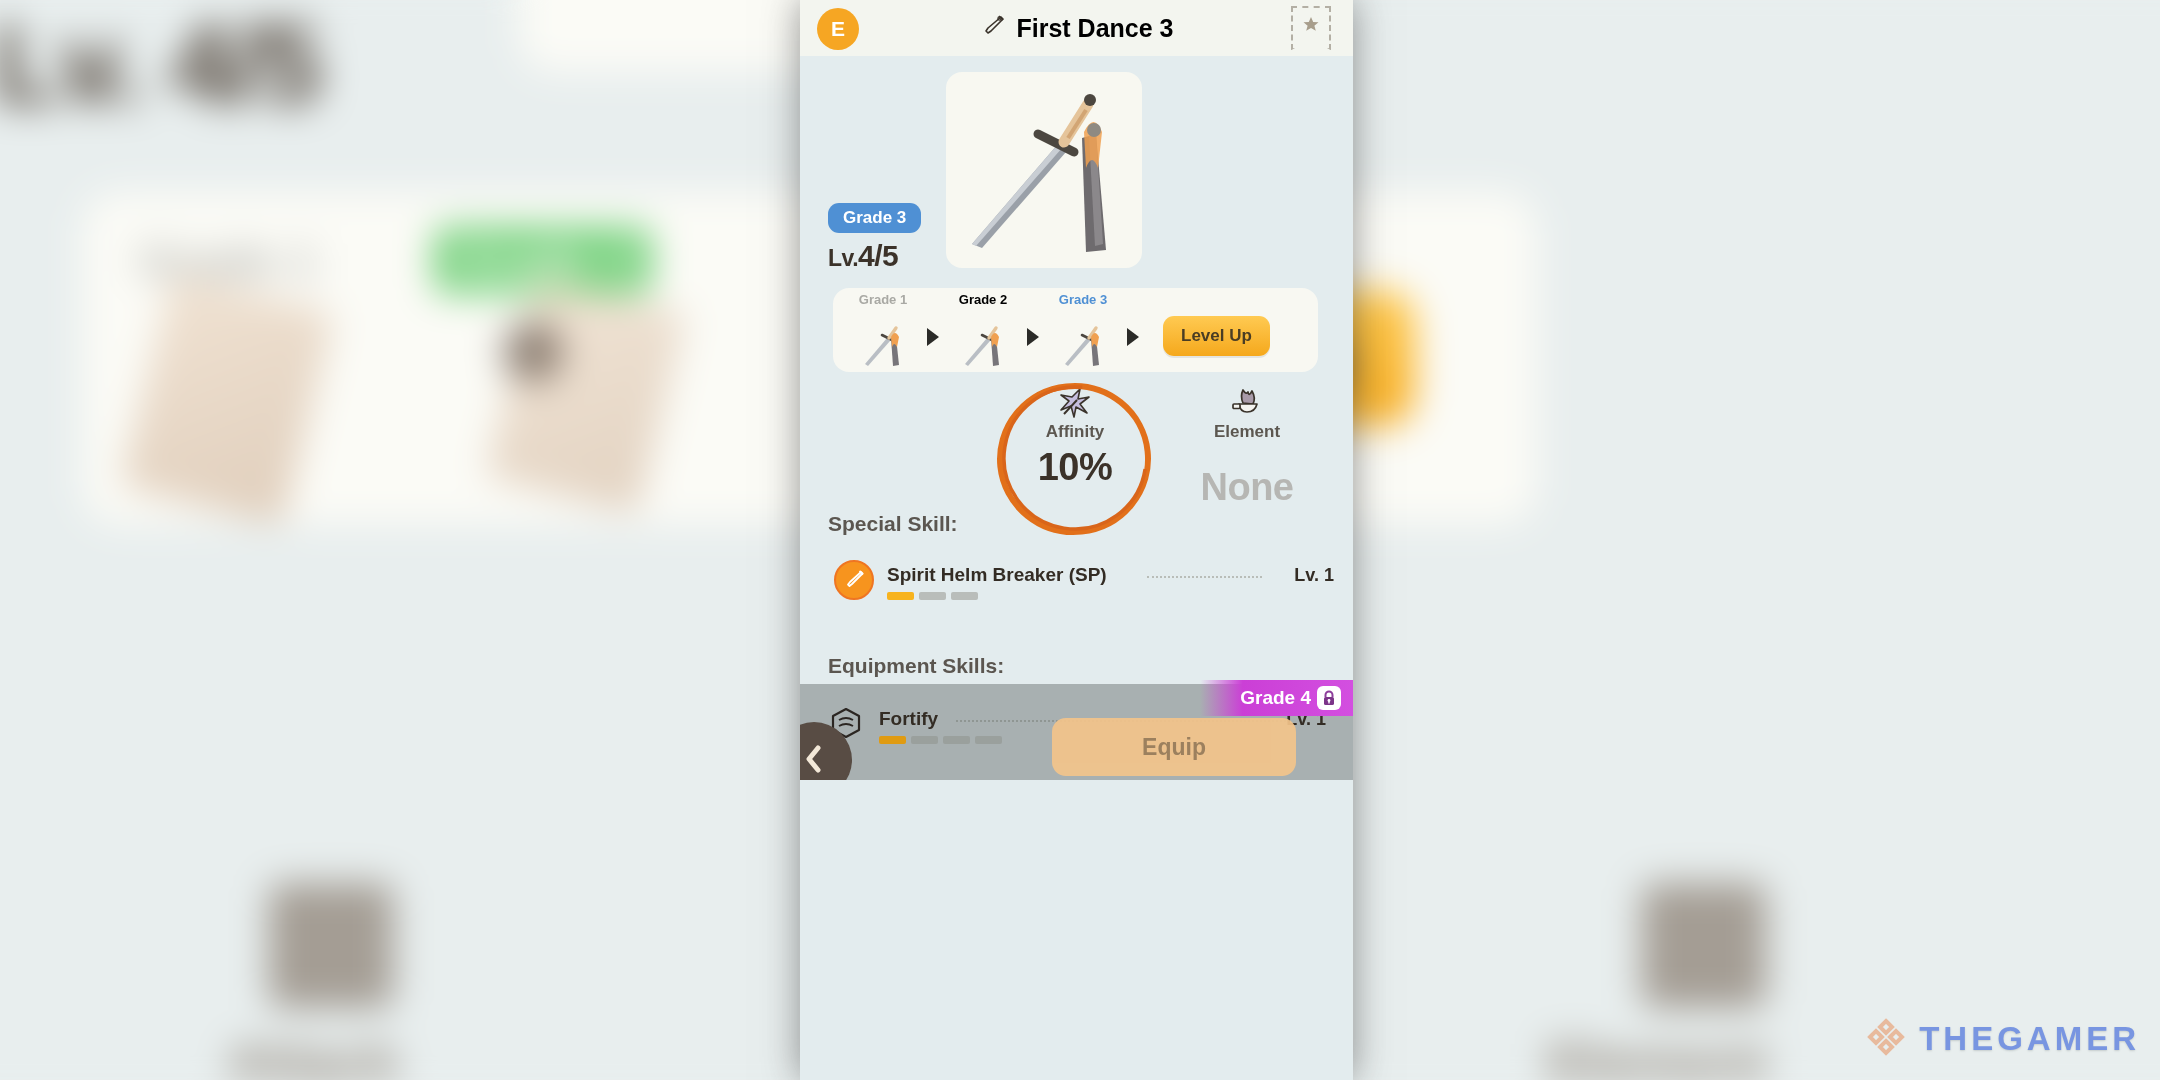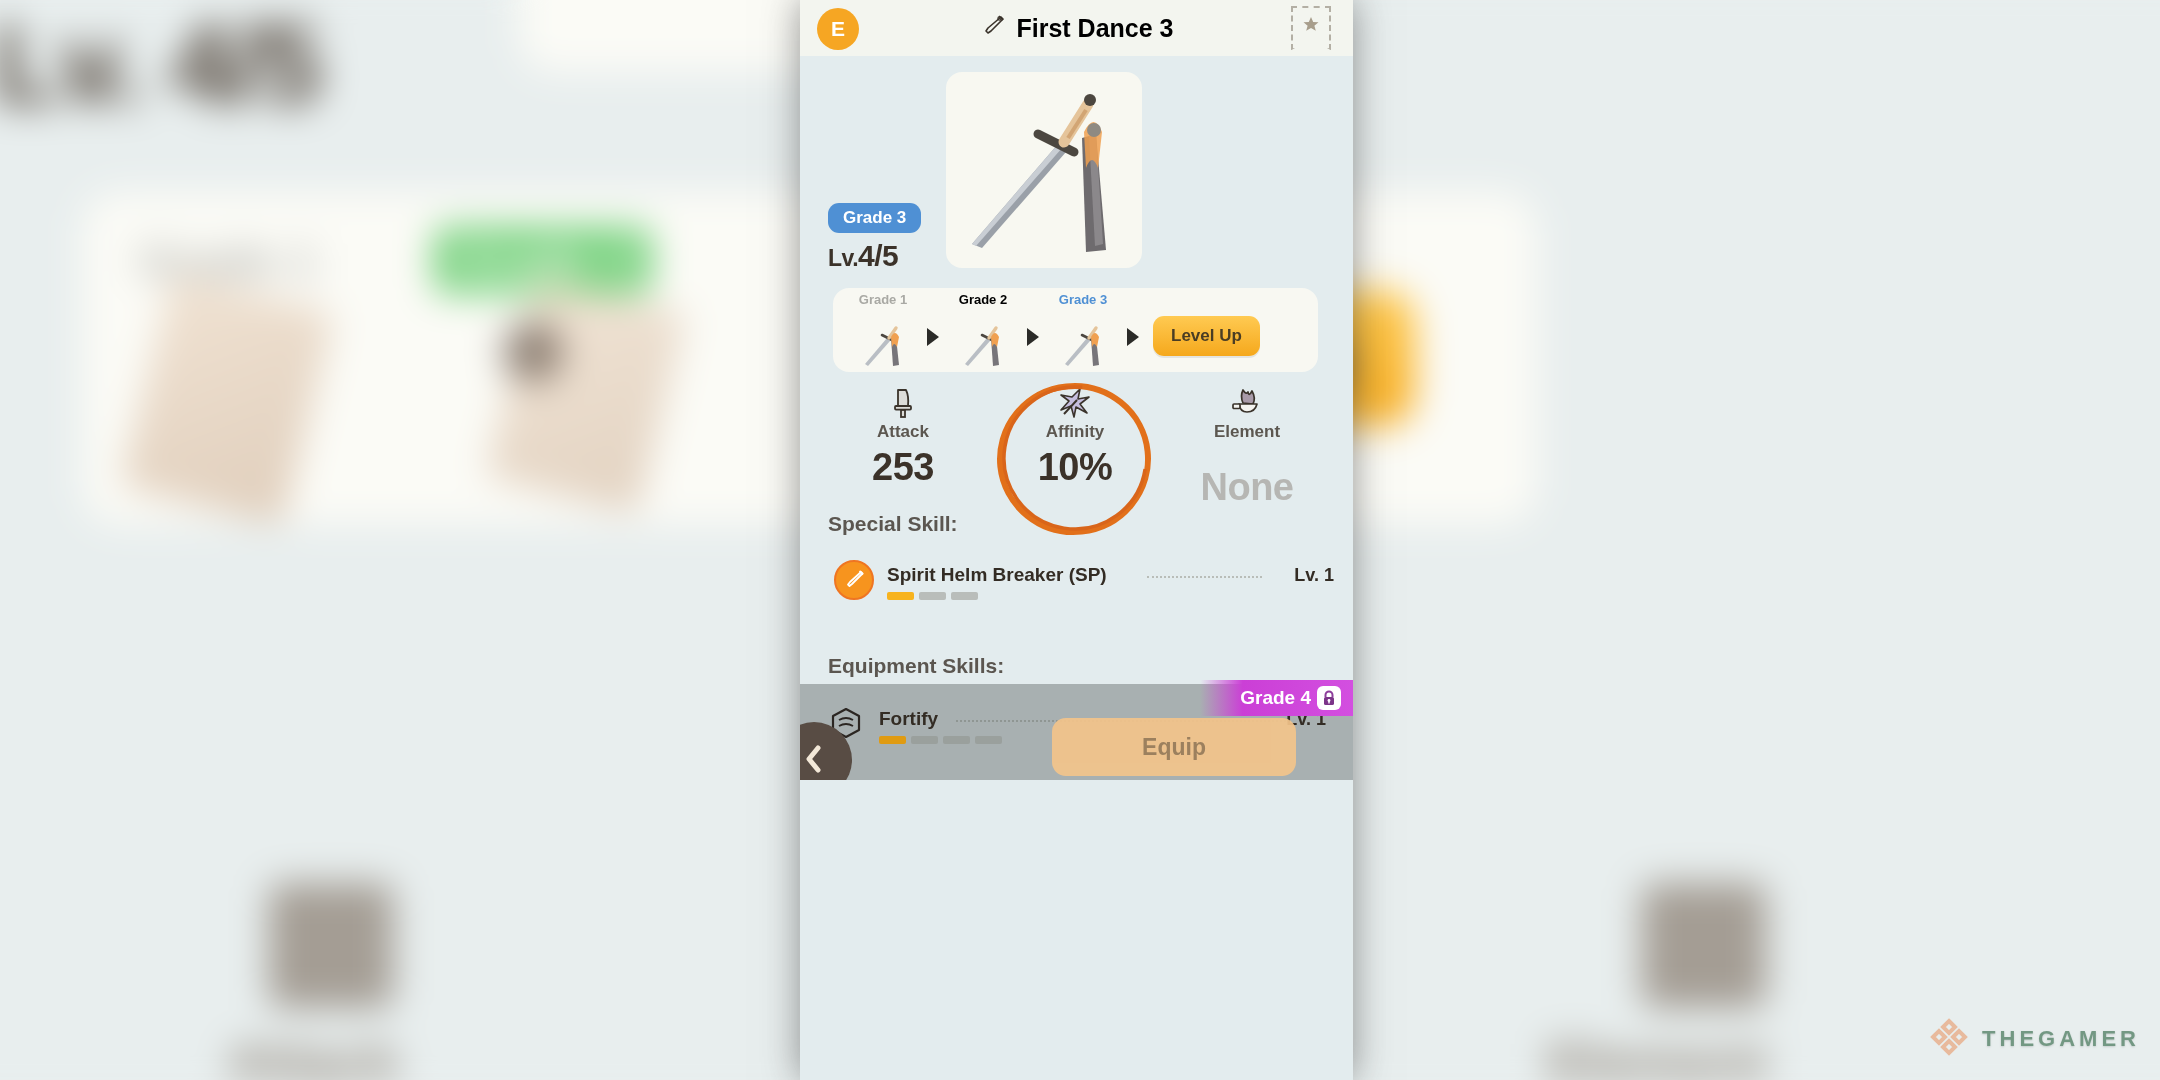--- a/index.html
+++ b/index.html
@@ -106,21 +106,21 @@
   }
   .gstep{width:72px;display:flex;flex-direction:column;align-items:center;gap:16px;}
   .gstep .glabel{font-size:13px;font-weight:bold;margin-bottom:1px;}
   .g1{color:#a9a9a4;} .g2{color:#000000;} .g3{color:#4f90d4;}
   .arrow{
     width:0;height:0;border-left:12px solid #2b2b28;
     border-top:9px solid transparent;border-bottom:9px solid transparent;
     margin:14px 4px 0 4px;
   }
   .levelup-btn{
-    margin-left:6px;margin-top:12px;
+    margin-left:16px;margin-top:12px;
     background:linear-gradient(180deg,#ffca52,#f5a81c);
     color:#4a3d24;font-size:17px;font-weight:bold;
     padding:10px 18px;border-radius:11px;border:none;
     box-shadow:0 2px 0 rgba(0,0,0,.08);
   }
 
   
   .stats{position:absolute;left:0;top:385px;width:553px;height:130px;}
   .stat{position:absolute;width:150px;text-align:center;}
   .stat .sicon{height:34px;display:flex;align-items:flex-end;justify-content:center;}
@@ -205,21 +205,21 @@
   .botstrip{
     position:absolute;left:0;top:780px;width:553px;height:300px;background:#e3ecee;
   }
 
   
   .watermark{
     position:absolute;right:20px;bottom:18px;
     display:flex;align-items:center;gap:12px;opacity:.55;
   }
   .wm-text{
-    font-size:22px;font-weight:bold;color:#14532d;letter-spacing:4px;
+    font-size:33px;font-weight:bold;color:#1d4ed8;letter-spacing:4px;
     text-shadow:0 1px 2px rgba(120,130,130,.55);
   }
 </style>
 </head>
 <body>
 
 <div class="stage">
 
   <div class="bg">
     <div class="bg-card" style="left:540px;top:-30px;width:660px;height:120px;"></div>
@@ -316,31 +316,20 @@
           <path d="M29 14 L36 4" stroke="#e5c49a" stroke-width="3.4" stroke-linecap="round"></path>
           <path d="M36 13 L39 41 L33 42 L31 14 Z" fill="#77757a"></path>
           <path d="M31 13 Q35 5 39 13 L37 23 Q34 17 32 23 Z" fill="#f0a050"></path>
         </svg>
       </div>
       <div class="arrow"></div>
       <button class="levelup-btn">Level Up</button>
     </div>
 
     <div class="stats">
-      <div class="stat attack">
-        <div class="sicon">
-          <svg width="30" height="32" viewBox="0 0 30 32">
-            <path d="M10 3 L18 3 Q21 9 20 19 L10 19 Z" fill="#dcdcd8" stroke="#3a332b" stroke-width="1.8" stroke-linejoin="round"></path>
-            <rect x="7" y="19" width="16" height="3.6" rx="1" fill="#dcdcd8" stroke="#3a332b" stroke-width="1.8"></rect>
-            <rect x="13" y="23" width="4" height="7" fill="#dcdcd8" stroke="#3a332b" stroke-width="1.8"></rect>
-          </svg>
-        </div>
-        <div class="slabel">Attack</div>
-        <div class="sval">253</div>
-      </div>
 
       <div class="stat affinity">
         <div class="sicon">
           <svg width="34" height="32" viewBox="0 0 34 32">
             <path d="M22 2 L20 12 L31 10 L22 17 L29 26 L18 20 L16 30 L13 19 L3 23 L11 14 L3 8 L14 10 Z" fill="#c5bede" stroke="#3a332b" stroke-width="1.6" stroke-linejoin="round"></path>
             <path d="M6 27 L19 13" stroke="#3a332b" stroke-width="2"></path>
           </svg>
         </div>
         <div class="slabel">Affinity</div>
         <div class="sval">10%</div>

